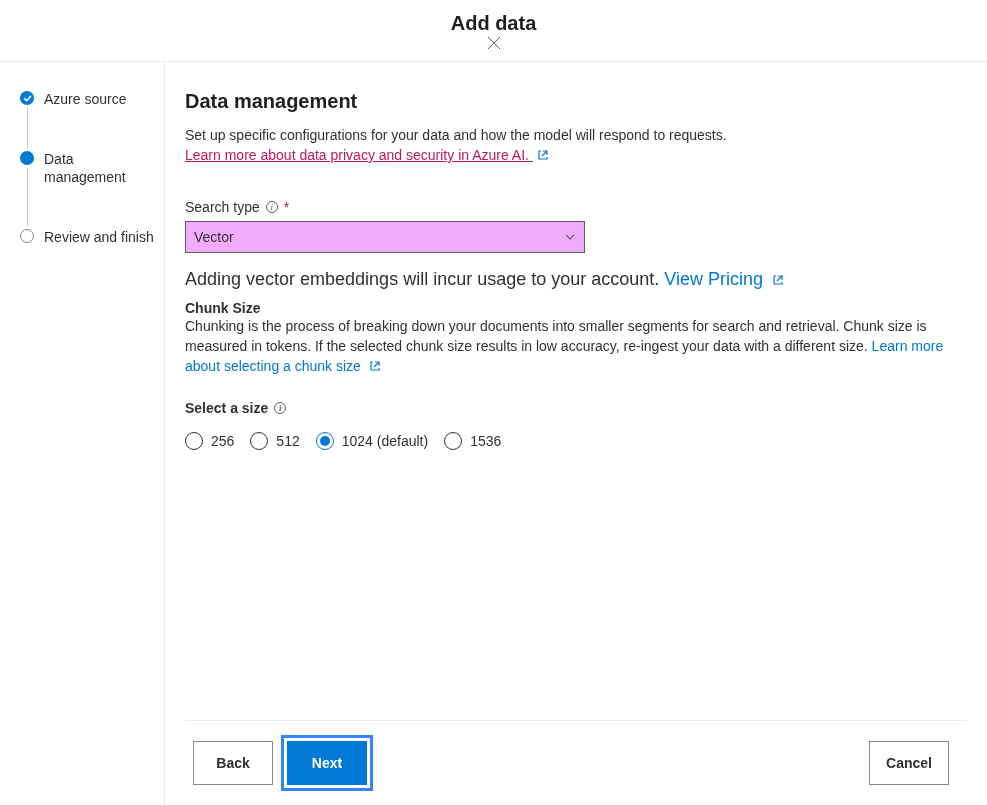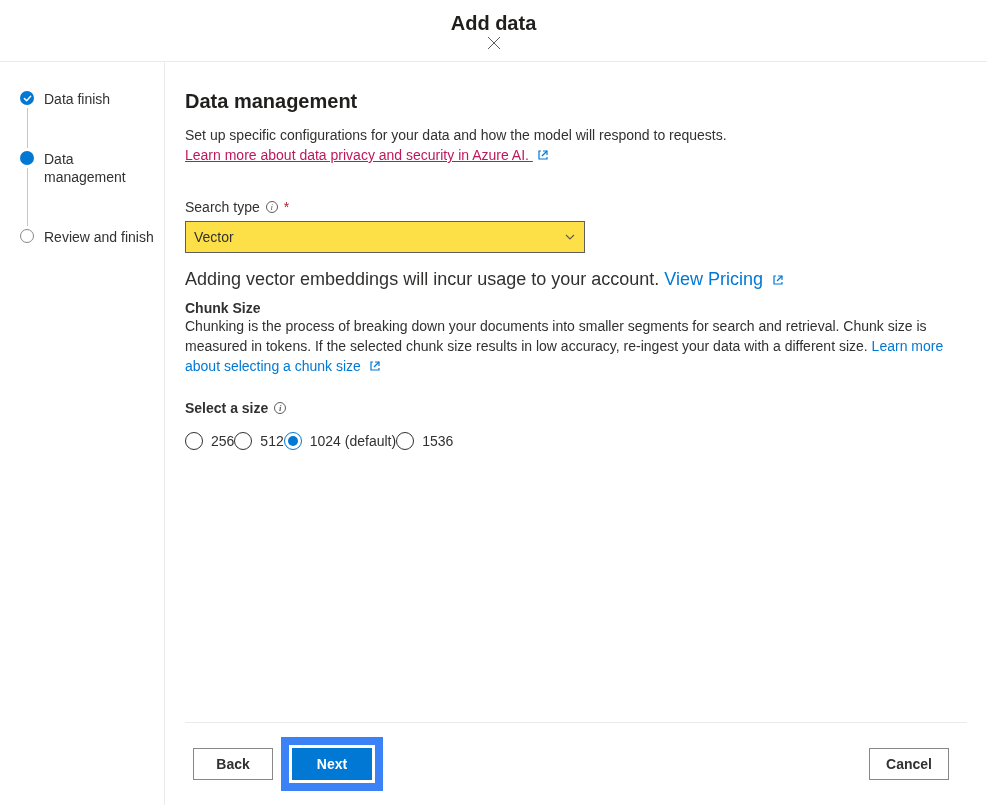--- a/index.html
+++ b/index.html
@@ -26,38 +26,38 @@
   h2.page-title { font-size: 20px; font-weight: 600; color: #201f1e; margin-bottom: 12px; }
   .description { font-size: 14px; color: #323130; line-height: 20px; }
   a.link { color: #be185d; text-decoration: underline; cursor: pointer; }
   a.link-inline { color: #0078d4; text-decoration: none; cursor: pointer; }
   .ext-icon { width: 12px; height: 12px; display: inline-block; vertical-align: -1px; margin-left: 4px; }
   .ext-icon svg { width: 12px; height: 12px; display: block; }
   .section { margin-top: 34px; }
   .field-label { font-size: 14px; color: #323130; display: inline-flex; align-items: center; gap: 6px; }
   .info-icon { width: 12px; height: 12px; display: inline-flex; align-items: center; justify-content: center; border: 1px solid #605e5c; border-radius: 50%; font-size: 9px; color: #605e5c; font-style: italic; font-family: Georgia, serif; line-height: 1; }
   .required { color: #a4262c; }
-  .dropdown { margin-top: 6px; width: 400px; height: 32px; border: 1px solid #605e5c; display: flex; align-items: center; justify-content: space-between; padding: 0 8px; cursor: pointer; background: #fde047; }
+  .dropdown { margin-top: 6px; width: 400px; height: 32px; border: 1px solid #605e5c; display: flex; align-items: center; justify-content: space-between; padding: 0 8px; cursor: pointer; background: #f0abfc; }
   .chevron { width: 12px; height: 12px; }
   .chevron svg { width: 12px; height: 12px; display: block; color: #605e5c; }
   .hint { margin-top: 16px; font-size: 18px; color: #323130; }
   .subheading { font-weight: 600; font-size: 14px; margin-top: 10px; }
   .paragraph { margin-top: 0; line-height: 20px; color: #323130; }
   .size-label { font-weight: 600; margin-top: 24px; display: inline-flex; align-items: center; gap: 6px; }
-  .radio-row { display: flex; margin-top: 16px; align-items: center; }
+  .radio-row { display: flex; gap: 16px; margin-top: 16px; align-items: center; }
   .radio { display: inline-flex; align-items: center; gap: 8px; cursor: pointer; }
   .radio-circle { width: 18px; height: 18px; border: 1.5px solid #323130; border-radius: 50%; display: inline-flex; align-items: center; justify-content: center; }
   .radio.selected .radio-circle { border-color: #0078d4; }
   .radio-dot { width: 10px; height: 10px; border-radius: 50%; background: #0078d4; display: none; }
   .radio.selected .radio-dot { display: block; }
   .footer { border-top: 1px solid #edebe9; padding: 14px 18px 14px 8px; display: flex; justify-content: space-between; align-items: center; }
   .footer-left { display: flex; gap: 8px; align-items: center; }
-  .btn { min-width: 80px; height: 32px; border: 1px solid #8a8886; background: #fff; font-size: 14px; font-weight: 600; color: #323130; cursor: pointer; }
+  .btn { min-width: 80px; height: 44px; border: 1px solid #8a8886; background: #fff; font-size: 14px; font-weight: 600; color: #323130; cursor: pointer; }
   .btn-primary { background: #0078d4; border-color: #0078d4; color: #fff; }
-  .btn-primary-wrap { border: 8px solid #3b82f6; padding: 3px; display: inline-block; }
+  .btn-primary-wrap { border: 3px solid #3b82f6; padding: 3px; display: inline-block; }
 </style>
 </head>
 <body>
 
 <div class="dialog">
   <div class="header">
     <h1>Add data</h1>
     <span class="close-icon">
       <svg viewBox="0 0 16 16" stroke="currentColor" stroke-width="1" fill="none">
           <path d="M2 2 L14 14 M14 2 L2 14"></path>
@@ -66,21 +66,21 @@
   </div>
 
   <div class="body">
     <nav class="rail">
       <div class="step">
         <span class="indicator ind-done">
           <svg viewBox="0 0 10 10">
               <path d="M1.5 5 L4 7.5 L8.5 2.5" stroke="#fff" stroke-width="1.6" fill="none" stroke-linecap="round" stroke-linejoin="round"></path>
             </svg>
         </span>
-        <span class="step-label">Data finish</span>
+        <span class="step-label">Azure source</span>
         <span class="step-line"></span>
       </div>
       <div class="step">
         <span class="indicator ind-current"></span>
         <span class="step-label">Data management</span>
         <span class="step-line"></span>
       </div>
       <div class="step">
         <span class="indicator ind-upcoming"></span>
         <span class="step-label">Review and finish</span>

